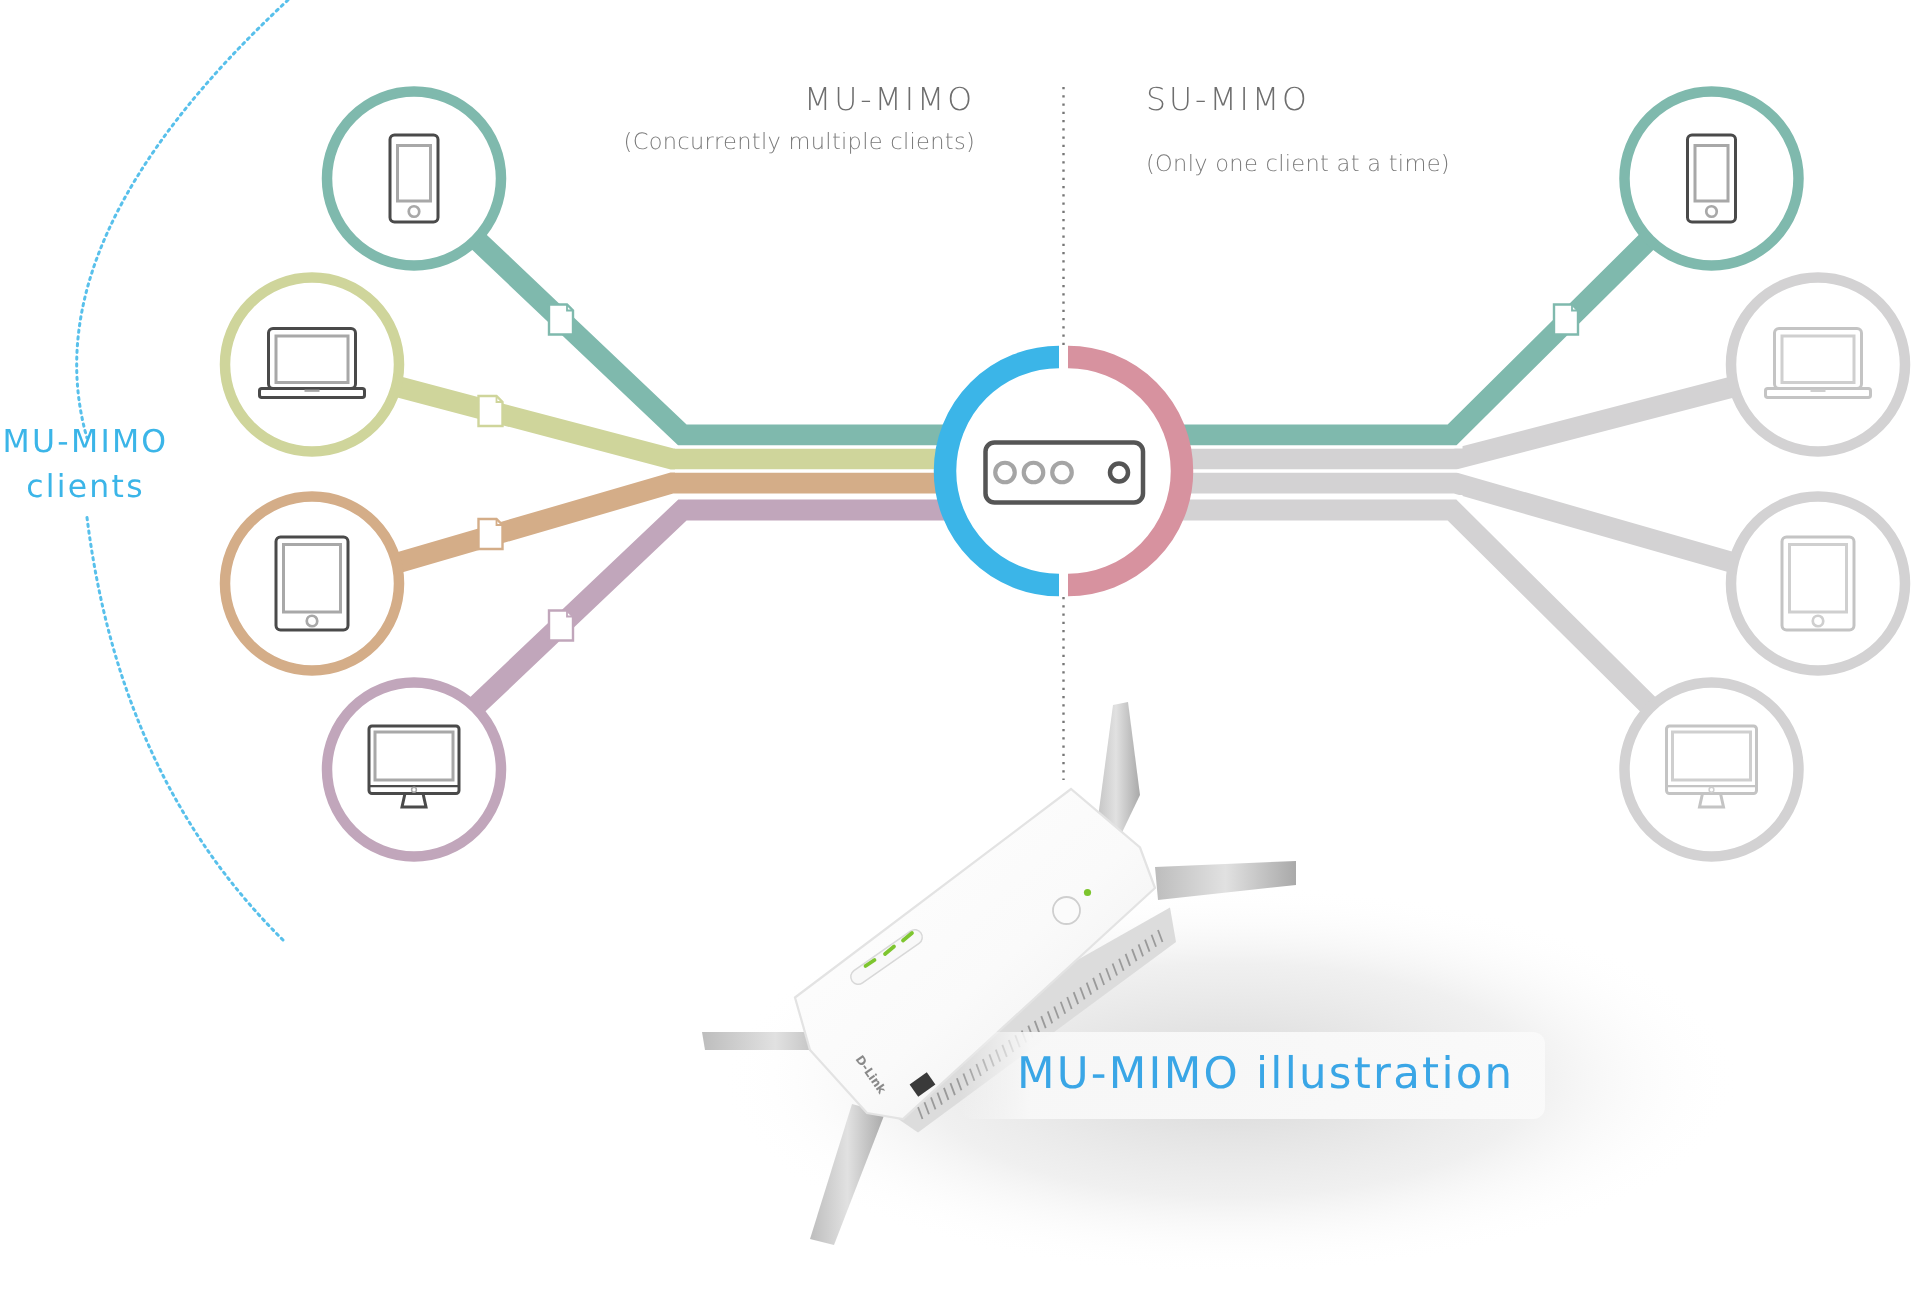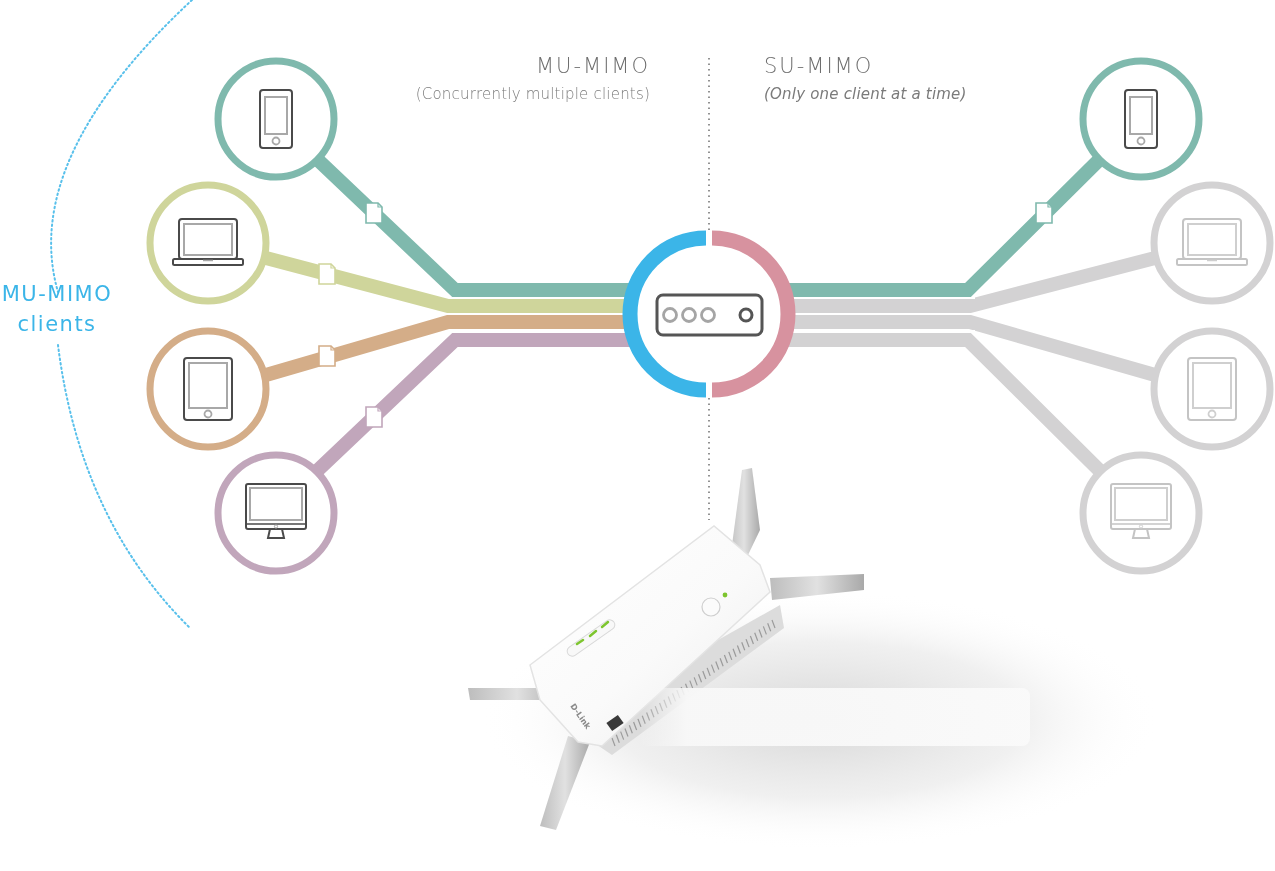--- a/index.html
+++ b/index.html
@@ -6,21 +6,21 @@
   body { width: 1275px; height: 871px; position: relative; overflow: hidden;
          font-family: "DejaVu Sans", "Liberation Sans", sans-serif; }
   #stage { position: absolute; left: 0; top: 0; width: 1275px; height: 871px; }
   .txt { position: absolute; white-space: nowrap; }
   .heading { font-size: 21px; letter-spacing: 2px; color: #6e6e6e; font-weight: 300; }
   .sub { font-size: 15px; color: #7a7a7a; font-weight: 300; letter-spacing: 0.2px; }
   .blue-label { color: #3bb5e8; font-size: 21px; letter-spacing: 1.5px; text-align: center; line-height: 30px; }
   #mu-heading { right: 625px; top: 54px; text-align: right; }
   #mu-sub { right: 625px; top: 85px; text-align: right; }
   #su-heading { left: 764px; top: 54px; }
-  #su-sub { left: 764px; top: 85px; font-style: italic; }
+  #su-sub { left: 764px; top: 100px; }
   #clients-label { left: -8px; top: 279px; width: 130px; }
   #caption-box { position: absolute; left: 640px; top: 688px; width: 390px; height: 58px;
                  background: linear-gradient(90deg, rgba(245,245,245,0.0) 0%, rgba(248,248,248,0.95) 12%, rgba(250,250,250,0.95) 100%);
                  border-radius: 8px; }
   #caption { left: 678px; top: 698px; font-size: 29px; color: #3aa6e6; letter-spacing: 1.5px; }
 </style>
 </head>
 <body>
 
 <div id="stage">
@@ -248,13 +248,14 @@
   <div id="mu-sub" class="txt sub">(Concurrently multiple clients)</div>
   <div id="su-heading" class="txt heading">SU-MIMO</div>
   <div id="su-sub" class="txt sub">(Only one client at a time)</div>
 
   <div id="clients-label" class="txt blue-label">
     <div>MU-MIMO</div>
     <div>clients</div>
   </div>
 
   <div id="caption-box"></div>
+  <div id="caption" class="txt">MU-MIMO illustration</div>
 </div>
 
 </body></html>

